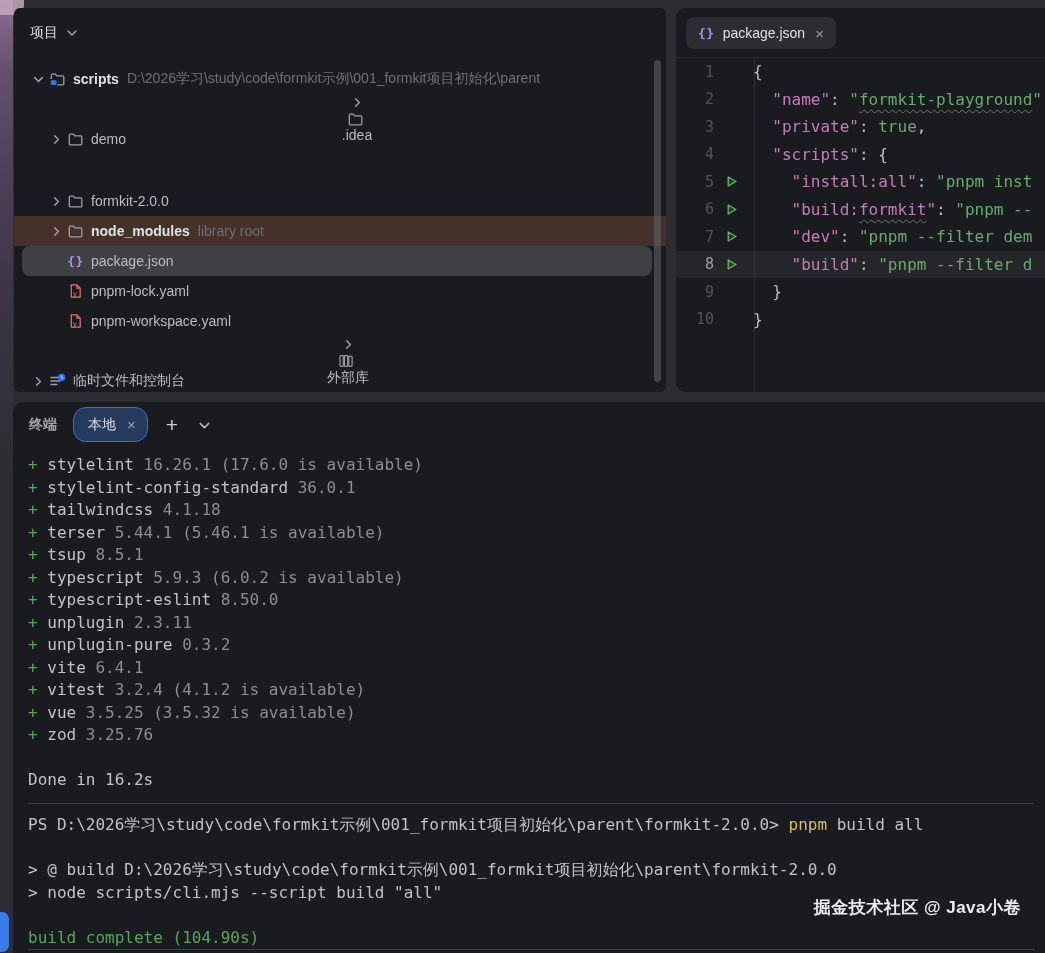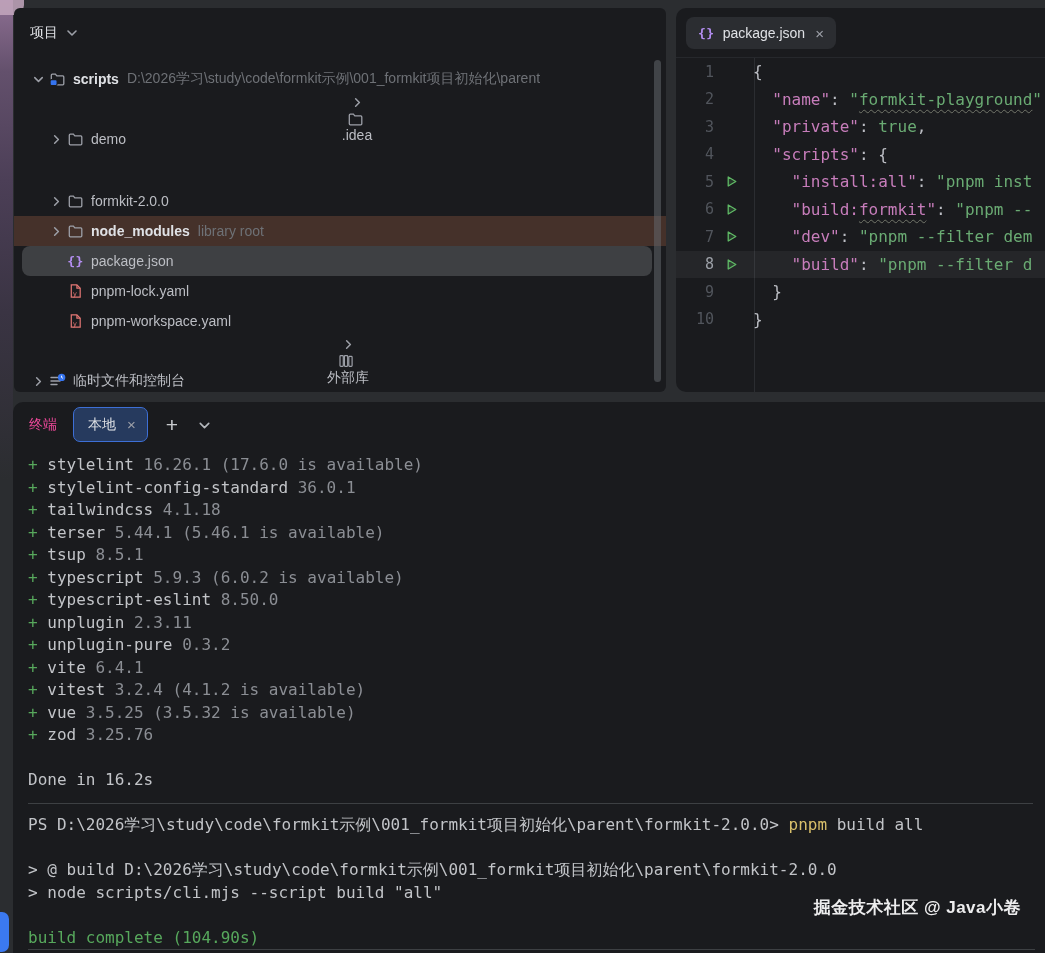--- a/index.html
+++ b/index.html
@@ -48,22 +48,22 @@
   .erun{width:26px;flex:none;display:flex;align-items:center;justify-content:center}
   .ecode{padding-left:9px;white-space:pre}
   .tk-p{color:#bcbec4}
   .tk-k{color:#c77dbb}
   .tk-s{color:#6aab73}
   .tk-w{text-decoration:underline;text-decoration-style:wavy;text-decoration-color:#72756a;
     text-decoration-thickness:1px;text-underline-offset:4px}
   
   #terminal-panel{left:13px;top:402px;width:1032px;height:551px;border-radius:10px 0 0 0}
   .t-header{height:45px;display:flex;align-items:center;padding-left:16px;gap:16px}
-  .t-label{color:#ec4899;font-size:14px;font-weight:400}
-  .t-tab{height:33px;background:#263a5e;border:1.5px solid #3d6fd6;border-radius:7px;
+  .t-label{color:#a3a3a3;font-size:14px;font-weight:700}
+  .t-tab{height:33px;background:#263a5e;border:1.5px solid #3d6fd6;border-radius:13px;
     display:flex;align-items:center;padding:0 9px 0 14px;gap:9px;color:#dfe1e5;font-size:14px}
   .t-plus{color:#c8cacd;font-size:21px;line-height:1;font-weight:400;padding:0 2px}
   .t-chev{display:flex;align-items:center;padding-top:2px}
   .t-body{position:absolute;top:45px;left:0;right:0;bottom:0;padding:7px 0 0 15px;
     font-family:"DejaVu Sans Mono","Liberation Mono",monospace;font-size:16px}
   .tline{height:22.5px;line-height:22.5px;white-space:pre}
   .thr{height:22.5px;position:relative}
   .thr::after{content:"";position:absolute;left:0;right:12px;top:11px;height:1px;background:#3d4043}
   .c-green{color:#57a85c}
   .c-txt{color:#c2c4c8}

